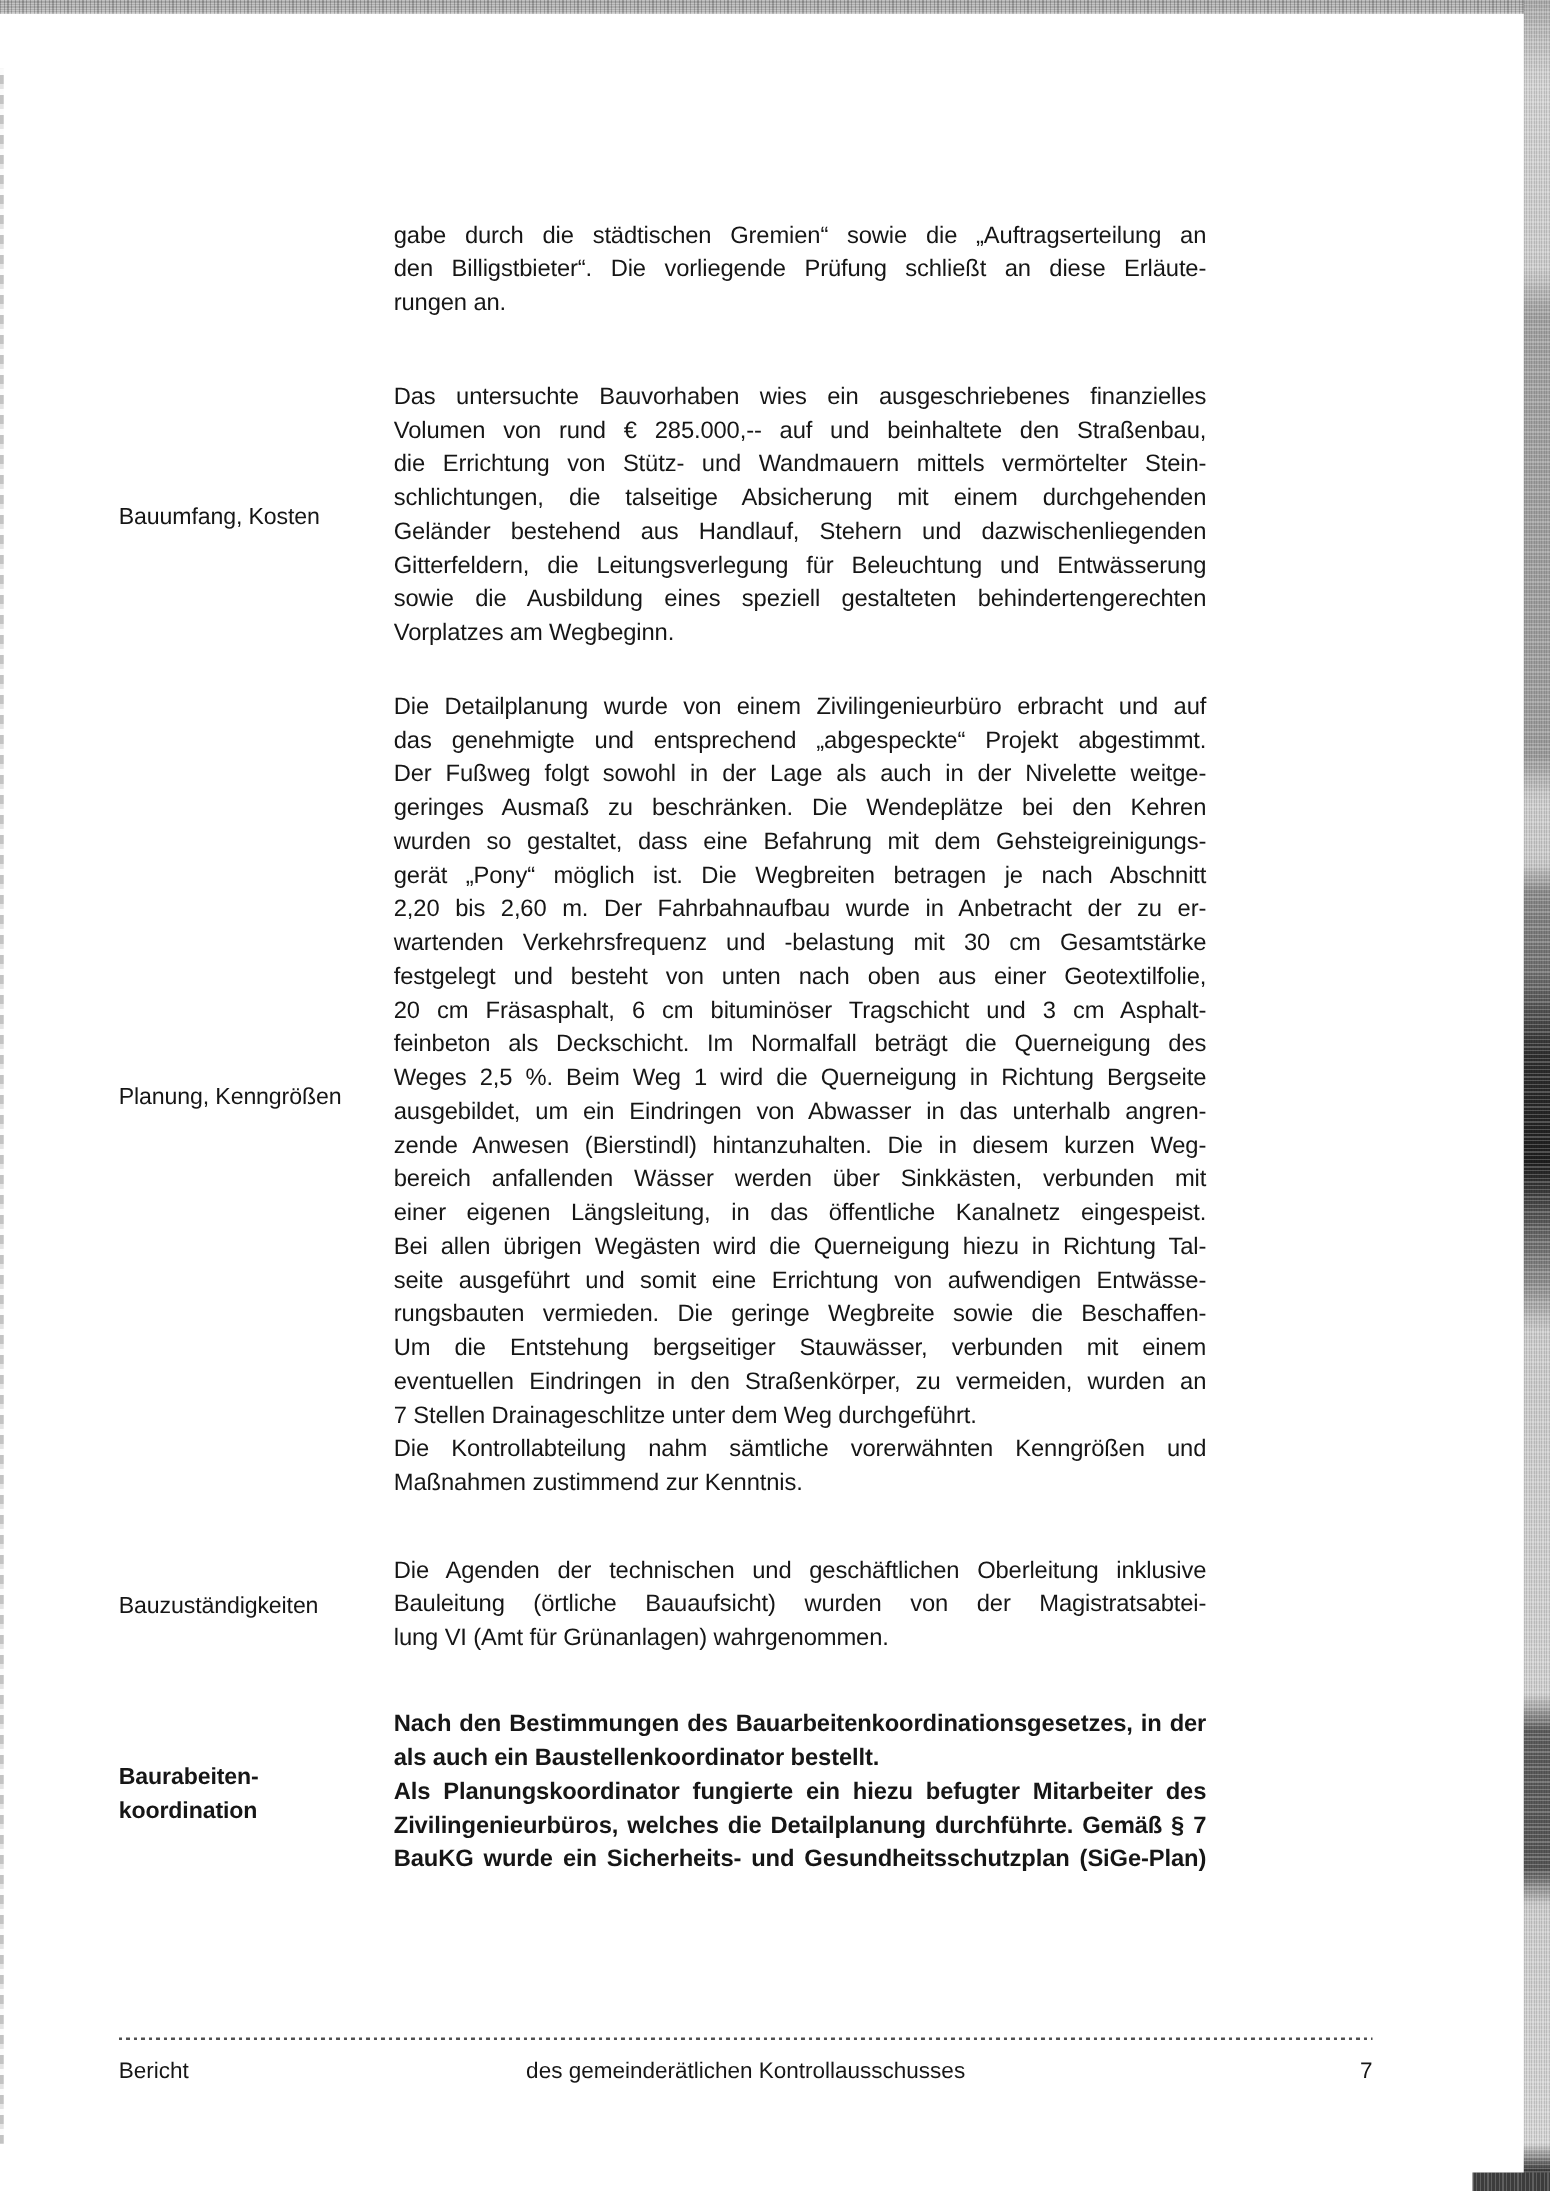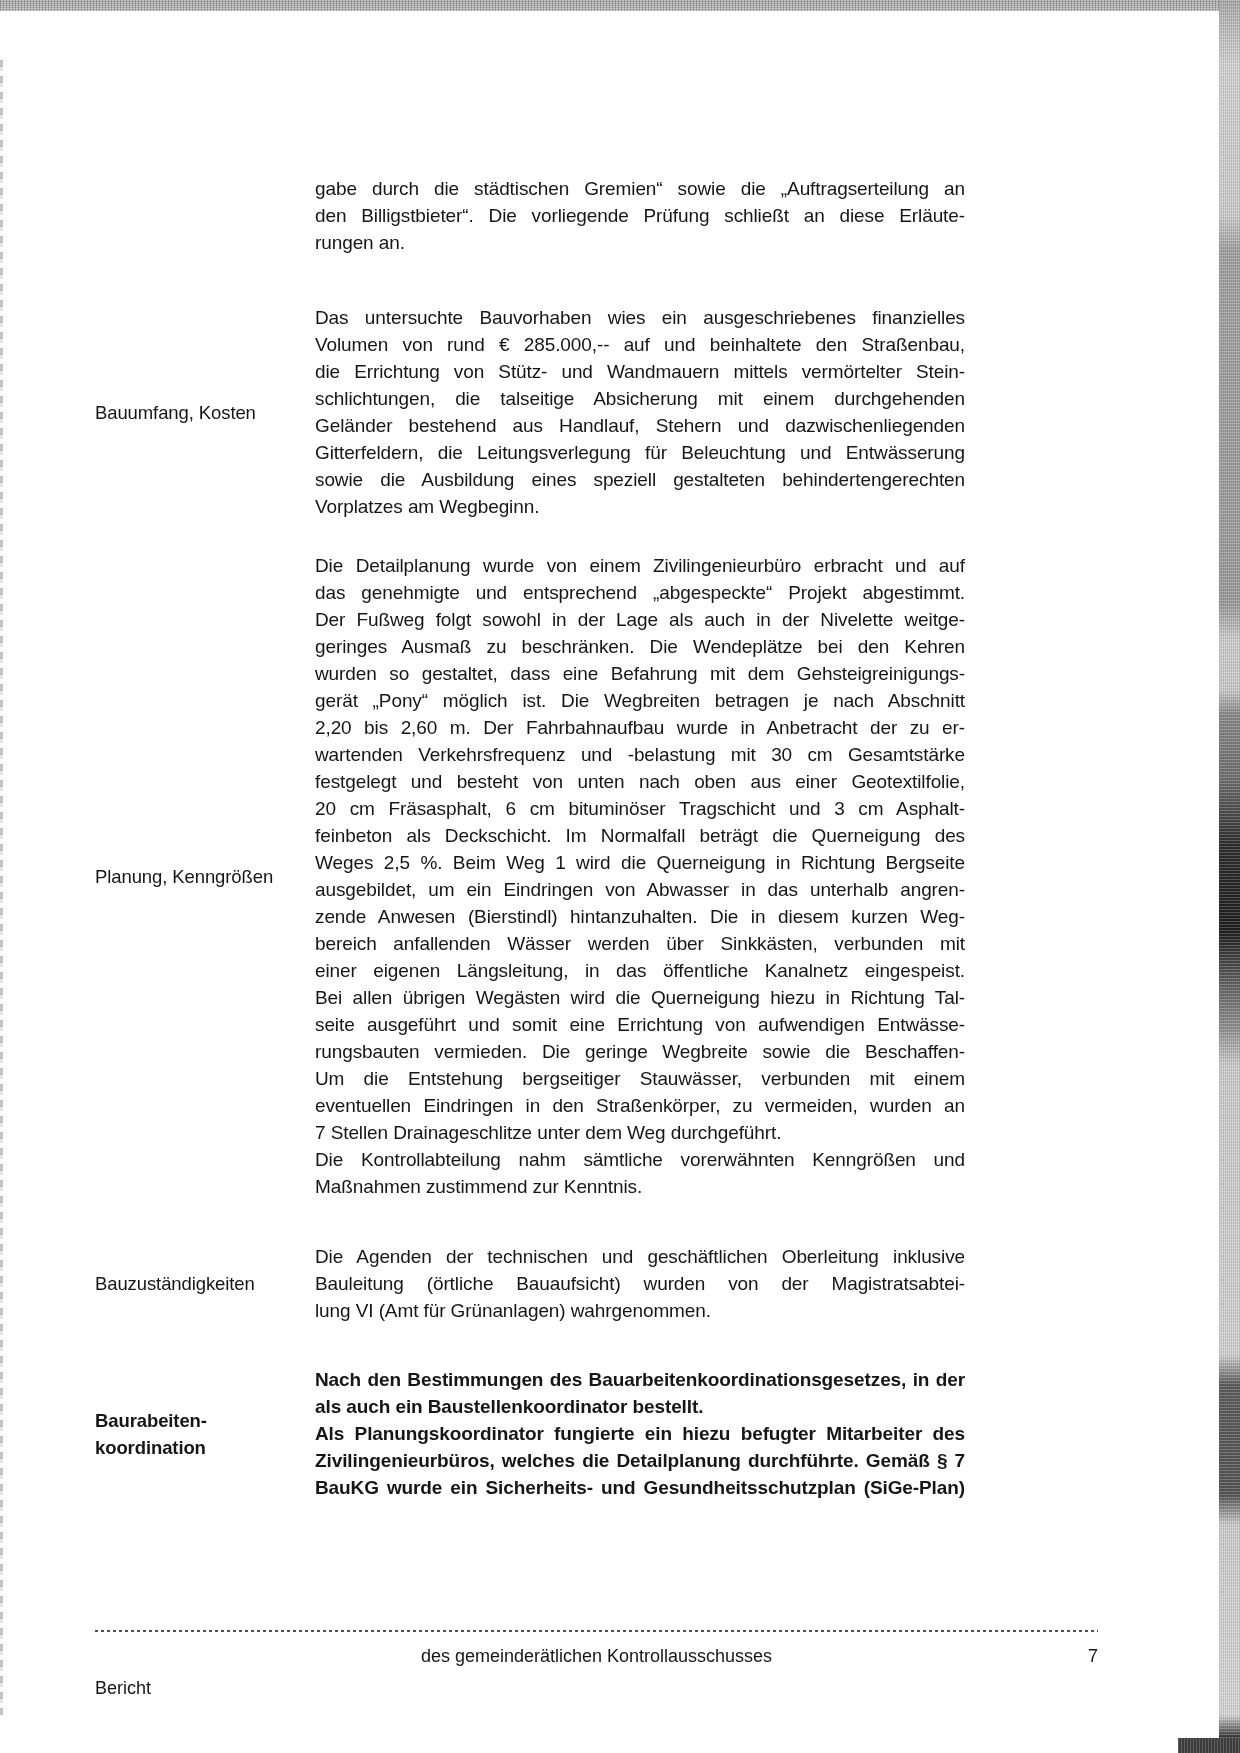--- a/index.html
+++ b/index.html
@@ -94,21 +94,21 @@
     position: absolute; left: 95px; top: 1630px;
     width: 1003px; height: 2px;
     background: repeating-linear-gradient(90deg, #505050 0 3px, transparent 3px 6px);
   }
   .footer {
     position: absolute; left: 95px; top: 1644px;
     width: 1003px;
     font-size: 18px;
     line-height: 24px;
   }
-  .footer .footer-left { position: absolute; left: 0; margin-top: 32px; }
+  .footer .footer-left { position: absolute; left: 0; }
   .footer .footer-center { position: absolute; left: 50%; transform: translateX(-50%); white-space: nowrap; }
   .footer .footer-right { position: absolute; right: 0; }
 </style>
 </head>
 <body>
 
 <div class="scan-top"></div>
 <div class="scan-right"></div>
 <div class="scan-left"></div>
 <div class="scan-bottom-right"></div>

